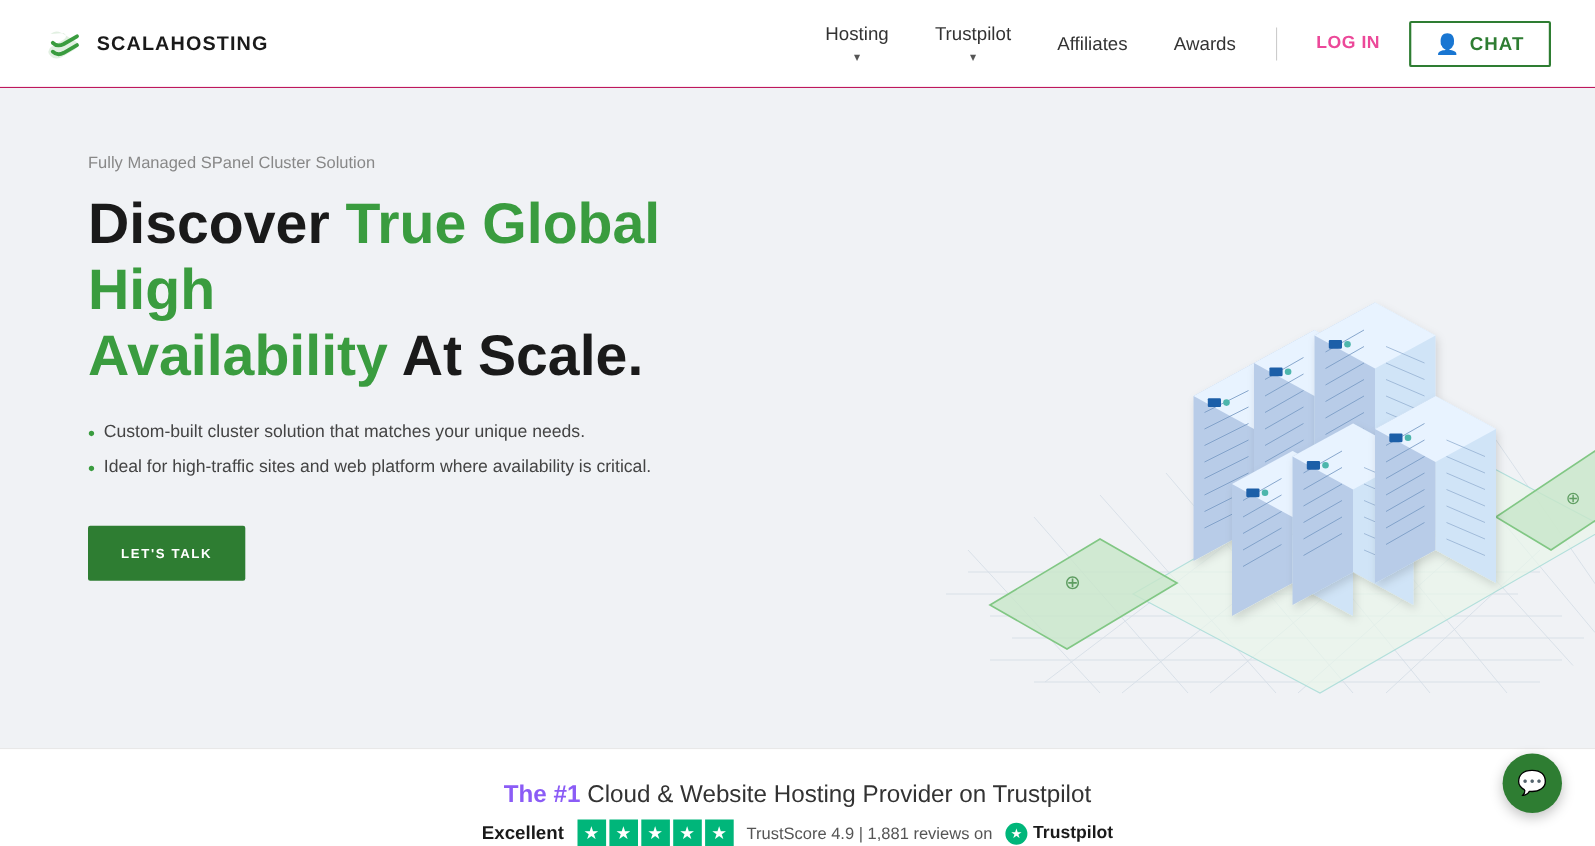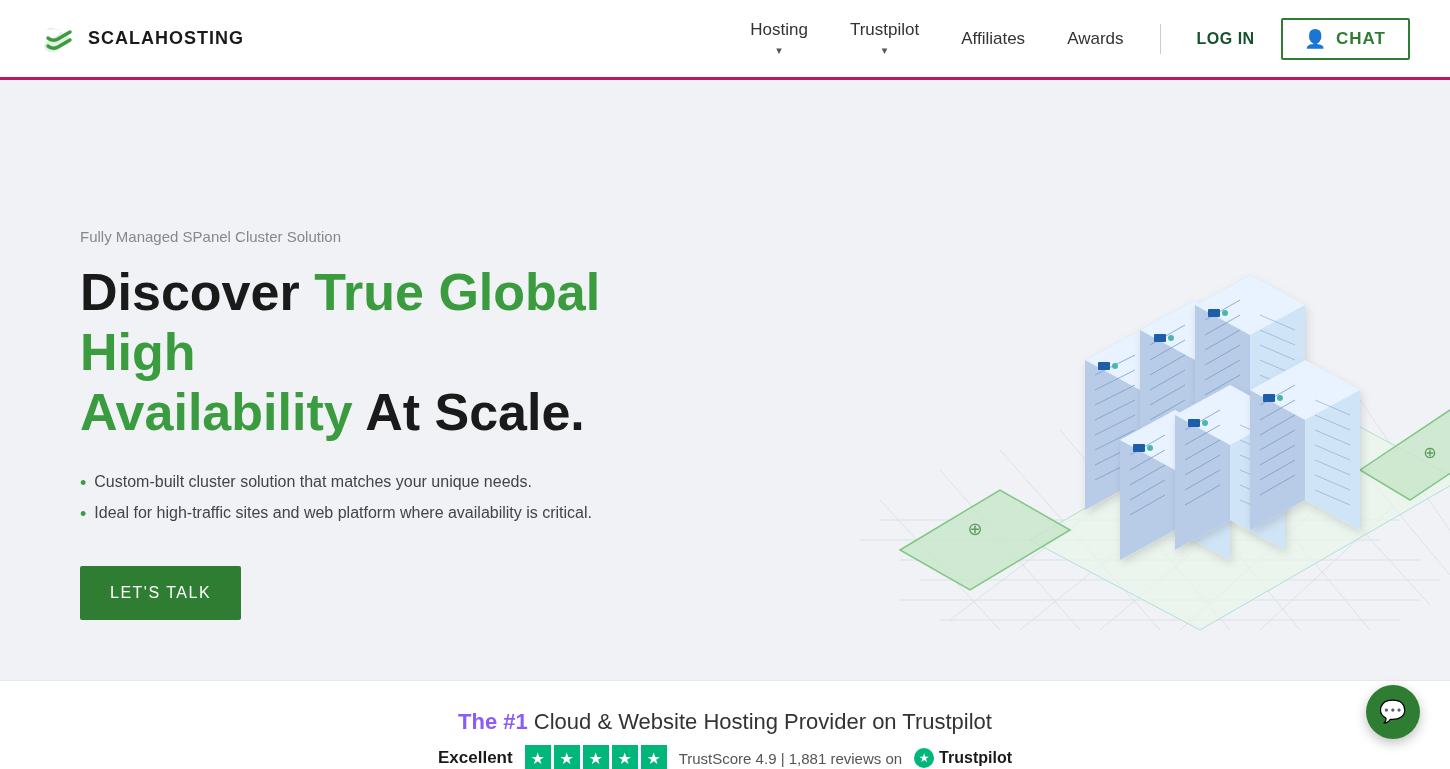--- a/index.html
+++ b/index.html
@@ -5,21 +5,21 @@
     * { margin: 0; padding: 0; box-sizing: border-box; }
     body { font-family: 'Segoe UI', Arial, sans-serif; background: #fff; width: 1450px; min-height: 769px; overflow-x: hidden; }
 
     
     .header {
       display: flex;
       align-items: center;
       padding: 0 40px;
       height: 80px;
       background: #fff;
-      border-bottom: 3px solid #be185d;
+      border-bottom: 1px solid #be185d;
       position: relative;
       z-index: 10;
     }
     .logo-area {
       display: flex;
       align-items: center;
       gap: 10px;
       text-decoration: none;
     }
     .logo-icon {
@@ -57,21 +57,21 @@
     }
     .nav-divider {
       width: 1px;
       height: 30px;
       background: #ccc;
       margin: 0 10px;
     }
     .nav-login {
       font-size: 16px;
       font-weight: 600;
-      color: #14532d;
+      color: #ec4899;
       padding: 8px 16px;
       cursor: pointer;
       letter-spacing: 0.5px;
     }
     .nav-chat-btn {
       display: flex;
       align-items: center;
       gap: 8px;
       border: 2px solid #2e7d32;
       color: #2e7d32;
@@ -85,21 +85,21 @@
     }
     .chat-person-icon {
       font-size: 18px;
     }
 
     
     .hero {
       background: #f0f2f5;
       min-height: 600px;
       display: flex;
-      align-items: flex-end;
+      align-items: flex-start;
       position: relative;
       padding: 60px 80px 60px 80px;
       overflow: hidden;
     }
     .hero-content {
       max-width: 620px;
       position: relative;
       z-index: 2;
     }
     .hero-subtitle {
@@ -137,22 +137,22 @@
     }
     .hero-buttons {
       display: flex;
       gap: 20px;
       align-items: center;
     }
     .btn-primary {
       background: #2e7d32;
       color: #fff;
       padding: 18px 30px;
-      font-size: 16px;
-      font-weight: 400;
+      font-size: 12px;
+      font-weight: 700;
       letter-spacing: 1.5px;
       border: none;
       cursor: pointer;
       border-radius: 2px;
       text-transform: uppercase;
     }
     .btn-secondary {
       background: transparent;
       color: #2e7d32;
       padding: 16px 28px;

